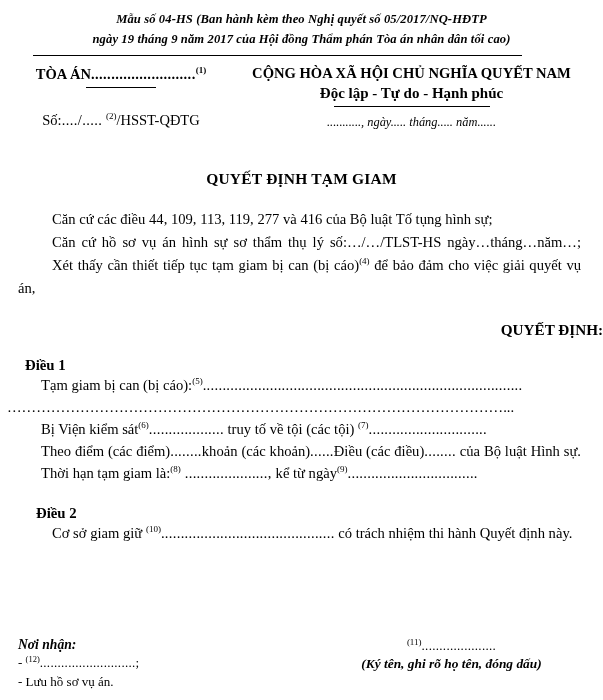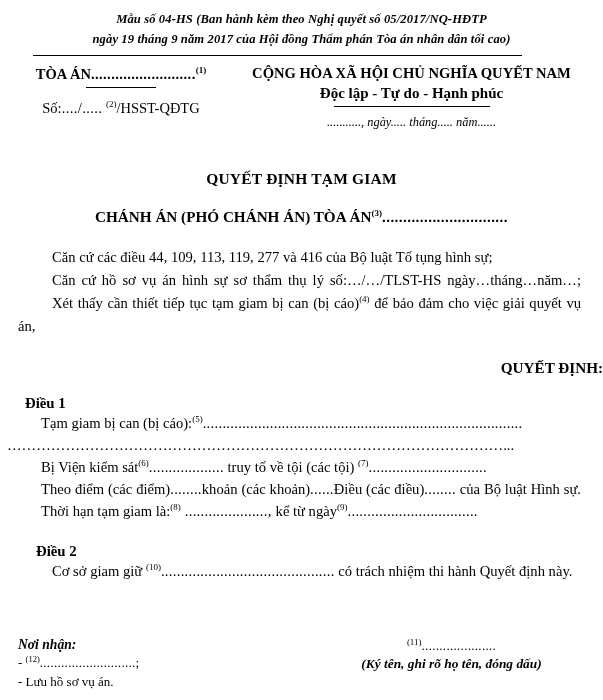--- a/index.html
+++ b/index.html
@@ -69,21 +69,21 @@
   .sup { font-size: 9px; vertical-align: super; }
   .dotlead { letter-spacing: 0.4px; }
   .short-rule {
     border: none;
     border-top: 1.6px solid #000;
     width: 70px;
     margin: 4px auto 0 auto;
   }
   .so-line {
     font-size: 14.5px;
-    margin-top: 11px;
+    margin-top: 23px;
     white-space: nowrap;
     text-align: center;
   }
   .nation {
     font-weight: bold;
     font-size: 14.6px;
     white-space: nowrap;
   }
   .motto {
     font-weight: bold;
@@ -211,21 +211,20 @@
     </div>
     <div class="lh-right">
       <div class="nation">CỘNG HÒA XÃ HỘI CHỦ NGHĨA QUYẾT NAM</div>
       <div class="motto">Độc lập - Tự do - Hạnh phúc</div>
       <hr class="motto-rule">
       <div class="date-line">..........., ngày..... tháng..... năm......</div>
     </div>
   </div>
 
   <div class="doc-title">QUYẾT ĐỊNH TẠM GIAM</div>
-  <div class="doc-subtitle"><span>CHÁNH ÁN (PHÓ CHÁNH ÁN) TÒA ÁN</span><span class="sup">(3)</span><span class="dotlead">..............................</span></div>
 
   <div class="body-block">
     <p class="para">Căn cứ các điều 44, 109, 113, 119, 277 và 416 của Bộ luật Tố tụng hình sự;</p>
     <p class="para tight justify-all">Căn cứ hồ sơ vụ án hình sự sơ thẩm thụ lý số:…/…/TLST-HS ngày…tháng…năm…;</p>
     <p class="para tight"><span>Xét thấy cần thiết tiếp tục tạm giam bị can (bị cáo)</span><span class="sup">(4)</span><span> để bảo đảm cho việc giải quyết vụ án,</span></p>
   </div>
 
   <div class="decide-title">QUYẾT ĐỊNH:</div>
 
   <div class="body-block sec-1">

